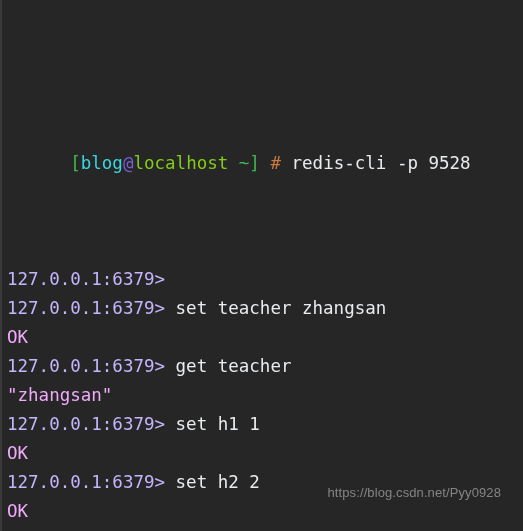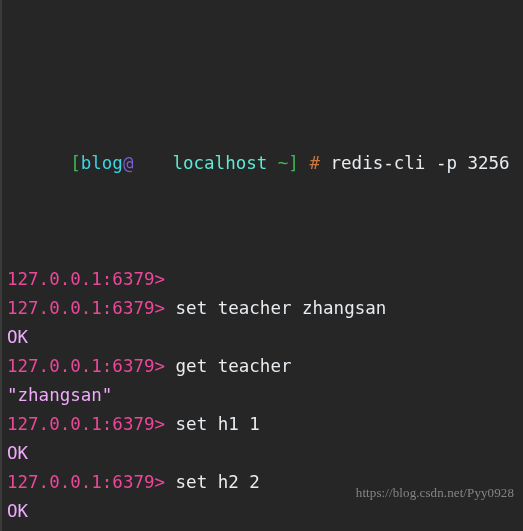--- a/index.html
+++ b/index.html
@@ -35,46 +35,46 @@
   }
   .line {
     height: 29px;
     white-space: pre;
     color: #dfe3e8;
   }
   .tok { white-space: pre; }
   .c-bracket { color: #3fb950; }
   .c-user    { color: #3ad5e0; }
   .c-at      { color: #7b5cd6; }
-  .c-host    { color: #5eead4; padding-left: 39px; }
+  .c-host    { color: #84cc16; }
   .c-hash    { color: #c9793f; }
   .c-cmd     { color: #e8ecef; }
-  .c-prompt  { color: #ec4899; }
+  .c-prompt  { color: #c4b5fd; }
   .c-out     { color: #f0abfc; }
   #watermark {
     position: absolute;
-    right: 9px;
+    right: 22px;
     bottom: 24px;
     color: #8d8d8d;
-    font-family: Liberation Serif, serif;
+    font-family: Liberation Sans, sans-serif;
     font-size: 13px;
     letter-spacing: 0.1px;
     opacity: 0.92;
   }
 </style>
 </head>
 <body>
 
 <div id="terminal">
 
   <div id="screen">
 
     
     <div class="line">
-      <span class="tok c-bracket">[</span><span class="tok c-user">blog</span><span class="tok c-at">@</span><span class="tok c-host">localhost</span><span class="tok c-bracket"> ~]</span><span class="tok"> </span><span class="tok c-hash">#</span><span class="tok c-cmd"> redis-cli -p 3256</span>
+      <span class="tok c-bracket">[</span><span class="tok c-user">blog</span><span class="tok c-at">@</span><span class="tok c-host">localhost</span><span class="tok c-bracket"> ~]</span><span class="tok"> </span><span class="tok c-hash">#</span><span class="tok c-cmd"> redis-cli -p 9528</span>
     </div>
 
     
     <div id="lines"><div class="line"><span class="tok c-prompt">127.0.0.1:6379&gt;</span><span class="tok c-cmd"></span></div><div class="line"><span class="tok c-prompt">127.0.0.1:6379&gt;</span><span class="tok c-cmd"> set teacher zhangsan</span></div><div class="line"><span class="tok c-out">OK</span></div><div class="line"><span class="tok c-prompt">127.0.0.1:6379&gt;</span><span class="tok c-cmd"> get teacher</span></div><div class="line"><span class="tok c-out">"zhangsan"</span></div><div class="line"><span class="tok c-prompt">127.0.0.1:6379&gt;</span><span class="tok c-cmd"> set h1 1</span></div><div class="line"><span class="tok c-out">OK</span></div><div class="line"><span class="tok c-prompt">127.0.0.1:6379&gt;</span><span class="tok c-cmd"> set h2 2</span></div><div class="line"><span class="tok c-out">OK</span></div><div class="line"><span class="tok c-prompt">127.0.0.1:6379&gt;</span><span class="tok c-cmd"> set h3 3</span></div></div>
 
   </div>
 
   <div id="watermark">https://blog.csdn.net/Pyy0928</div>
 
 </div>

